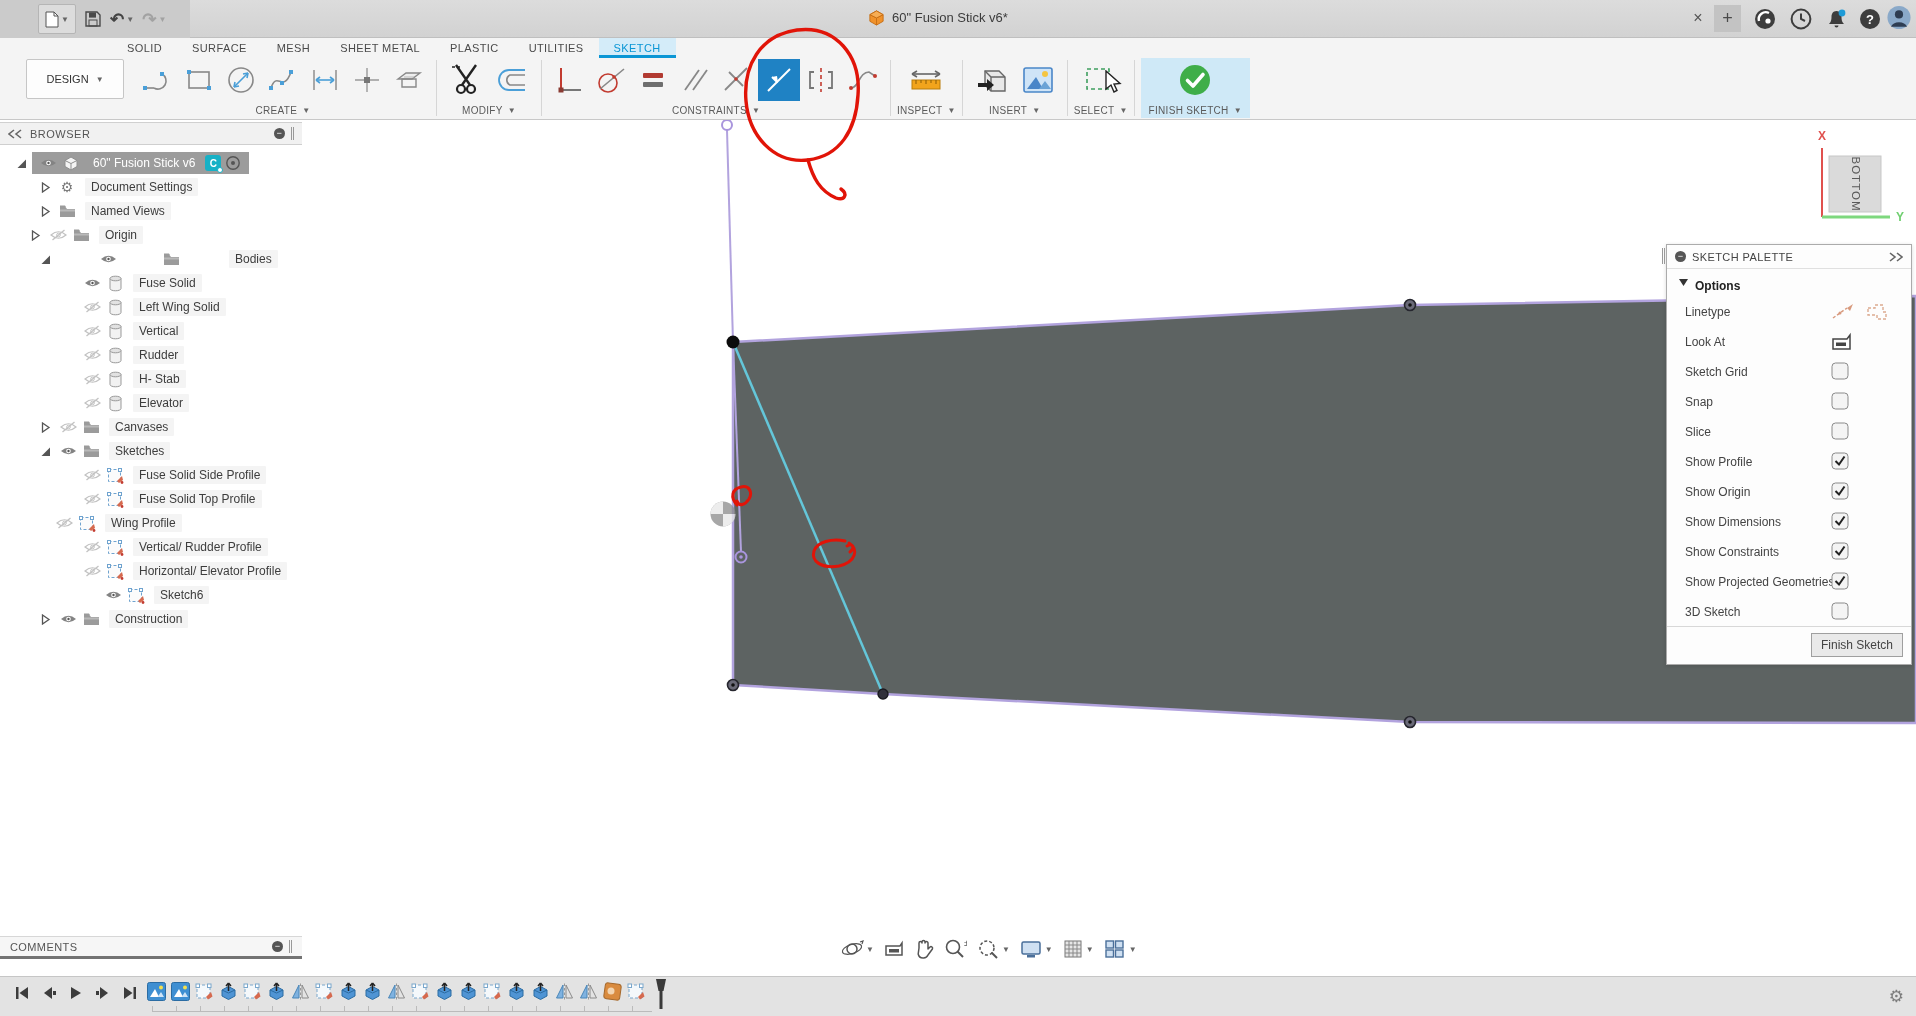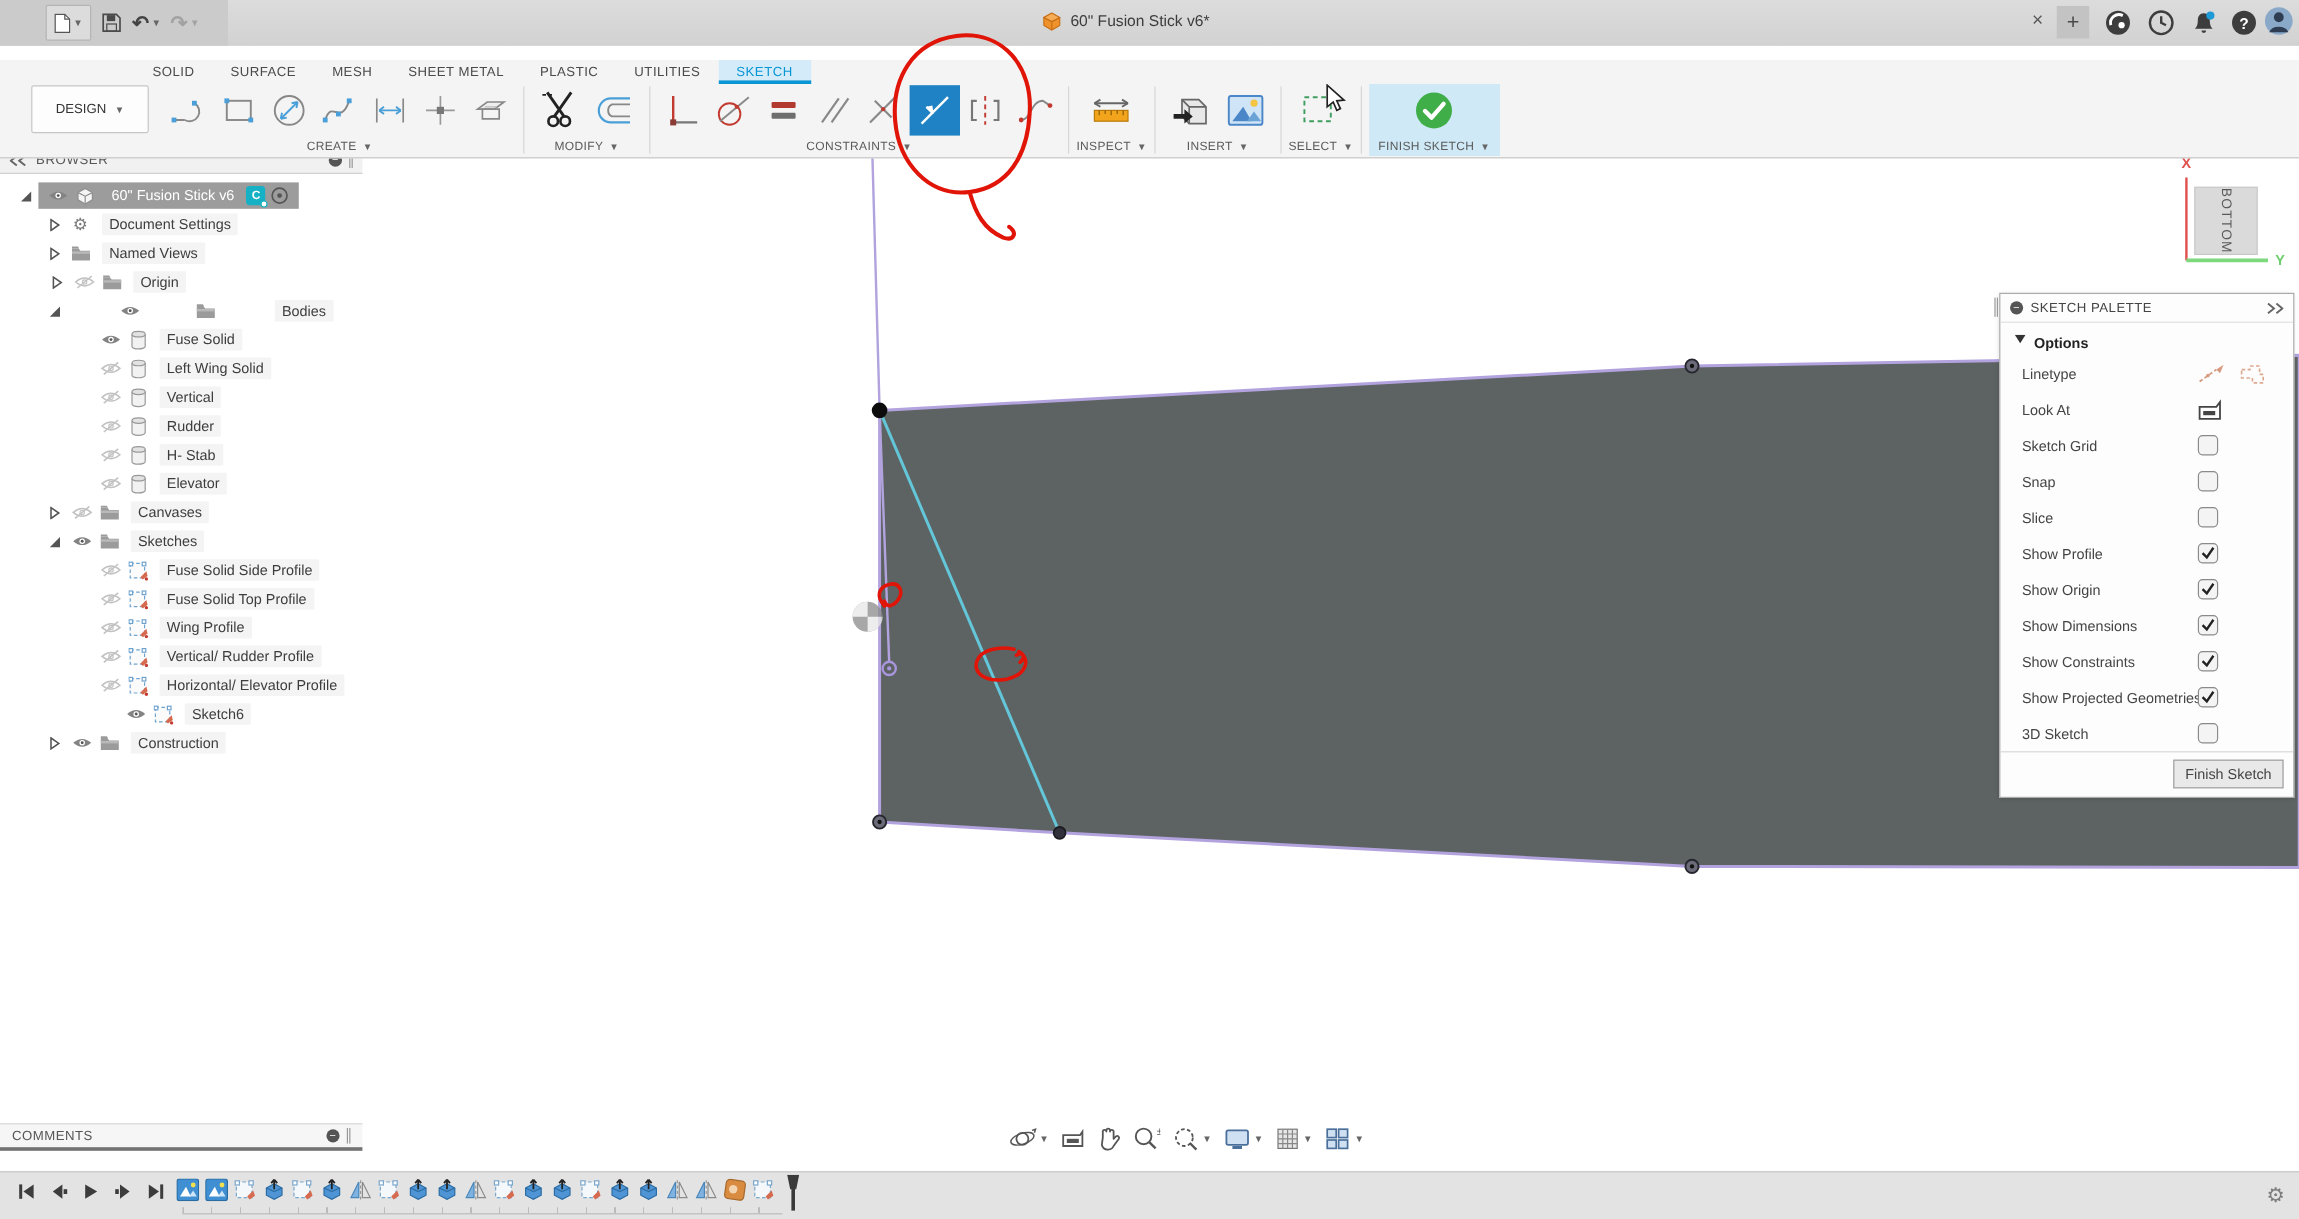--- a/index.html
+++ b/index.html
@@ -15,21 +15,21 @@
   #file-btn { background:#dcdcdc; border:1px solid #b5b5b5; width:38px; border-radius:2px; }
   .undo-glyph { font-size:17px; line-height:17px; font-weight:bold; }
   .drop-caret { font-size:8px; color:#666; margin-left:2px; }
   .disabled { color:#a2a2a2 !important; }
   #doc-title { position:absolute; left:868px; top:9px; display:flex; align-items:center; gap:7px; font-size:13px; color:#3c3c3c; }
   #tab-close { position:absolute; left:1686px; top:6px; width:24px; height:24px; font-size:16px; color:#555; display:flex; align-items:center; justify-content:center; }
   #tab-new { position:absolute; left:1714px; top:5px; width:27px; height:27px; background:#c3c3c3; color:#4a4a4a; font-size:18px; display:flex; align-items:center; justify-content:center; }
   .tb-ico { position:absolute; top:7px; width:24px; height:24px; display:flex; align-items:center; justify-content:center; }
 
   
-  #ribbon { position:absolute; left:0; top:38px; width:1916px; height:82px; background:#f4f4f4; border-bottom:1px solid #c8c8c8; z-index:20;margin-top:12px; }
+  #ribbon { position:absolute; left:0; top:38px; width:1916px; height:82px; background:#f4f4f4; border-bottom:1px solid #c8c8c8; z-index:20; }
   #tabstrip { position:absolute; left:112px; top:0; height:20px; display:flex; }
   .rtab { height:20px; padding:0 15px; font-size:11px; letter-spacing:.4px; color:#4a4a4a; display:flex; align-items:center; }
   .rtab.active { color:#0a96d5; background:#d4ecf9; border-bottom:3px solid #0a96d5; padding-top:3px; }
   #toolbar { position:absolute; left:0; top:20px; width:1916px; height:62px; display:flex; align-items:flex-start; padding-left:26px; }
   #design-btn { width:98px; height:40px; margin-top:1px; margin-right:12px; background:#fdfdfd; border:1px solid #c6c6c6; border-radius:2px; font-size:11px; color:#333; display:flex; align-items:center; justify-content:center; gap:5px; }
   .tgroup { display:flex; flex-direction:column; align-items:center; }
   .ticons { display:flex; align-items:center; height:44px; }
   .tico { width:42px; height:42px; display:flex; align-items:center; justify-content:center; }
   .tico.wide { width:46px; }
   .glabel { font-size:10px; color:#5a5a5a; letter-spacing:.3px; display:flex; align-items:center; gap:3px; height:16px; }
@@ -517,21 +517,21 @@
           </span>
           <span class="slot tico2">
             <svg width="17" height="14" viewBox="0 0 17 14">
               <path d="M1 3 L6.5 3 L8 5 L16 5 L16 13 L1 13 Z" fill="#9b9b9b"></path>
               <path d="M1 3 L1 1.5 L6 1.5 L7 3" fill="#9b9b9b"></path>
               <rect x="1" y="5.5" width="15" height="2" fill="#b9b9b9"></rect>
             </svg>
           </span>
           <span class="tlabel">Named Views</span>
         </div>
-        <div class="trow" style="padding-left: 36px;">
+        <div class="trow" style="padding-left: 24px;">
           <span class="slot exp">
             <svg width="11" height="11" viewBox="0 0 11 11">
               <path d="M2.5 1 L9 5.5 L2.5 10 Z" fill="none" stroke="#555" stroke-width="1.3"></path>
             </svg>
           </span>
           <span class="slot eye">
             <svg width="17" height="12" viewBox="0 0 17 12">
               <path d="M1 6 Q8.5 -0.5 16 6 Q8.5 12.5 1 6 Z" fill="none" stroke="#c2c2c2" stroke-width="1.2"></path>
               <circle cx="8.5" cy="6" r="1.8" fill="none" stroke="#c2c2c2"></circle>
               <path d="M2.5 11 L14.5 1" stroke="#c2c2c2" stroke-width="1.3"></path>
@@ -739,21 +739,21 @@
             <svg width="17" height="17" viewBox="0 0 17 17">
               <rect x="1.5" y="2.5" width="12" height="12" fill="#fbfbfb" stroke="#6fa3cf" stroke-dasharray="3 2"></rect>
               <rect x="0.5" y="1.5" width="3" height="3" fill="#fff" stroke="#6fa3cf"></rect>
               <rect x="11.5" y="1.5" width="3" height="3" fill="#fff" stroke="#6fa3cf"></rect>
               <path d="M10 14 L15 9 L16 13 L12 16 Z" fill="#d66a4f"></path>
               <circle cx="15" cy="15.5" r="1.4" fill="#c23b30"></circle>
             </svg>
           </span>
           <span class="tlabel">Fuse Solid Top Profile</span>
         </div>
-        <div class="trow" style="padding-left: 80px;">
+        <div class="trow" style="padding-left: 52px;">
           <span class="slot eye">
             <svg width="17" height="12" viewBox="0 0 17 12">
               <path d="M1 6 Q8.5 -0.5 16 6 Q8.5 12.5 1 6 Z" fill="none" stroke="#c2c2c2" stroke-width="1.2"></path>
               <circle cx="8.5" cy="6" r="1.8" fill="none" stroke="#c2c2c2"></circle>
               <path d="M2.5 11 L14.5 1" stroke="#c2c2c2" stroke-width="1.3"></path>
             </svg>
           </span>
           <span class="slot tico2">
             <svg width="17" height="17" viewBox="0 0 17 17">
               <rect x="1.5" y="2.5" width="12" height="12" fill="#fbfbfb" stroke="#6fa3cf" stroke-dasharray="3 2"></rect>

